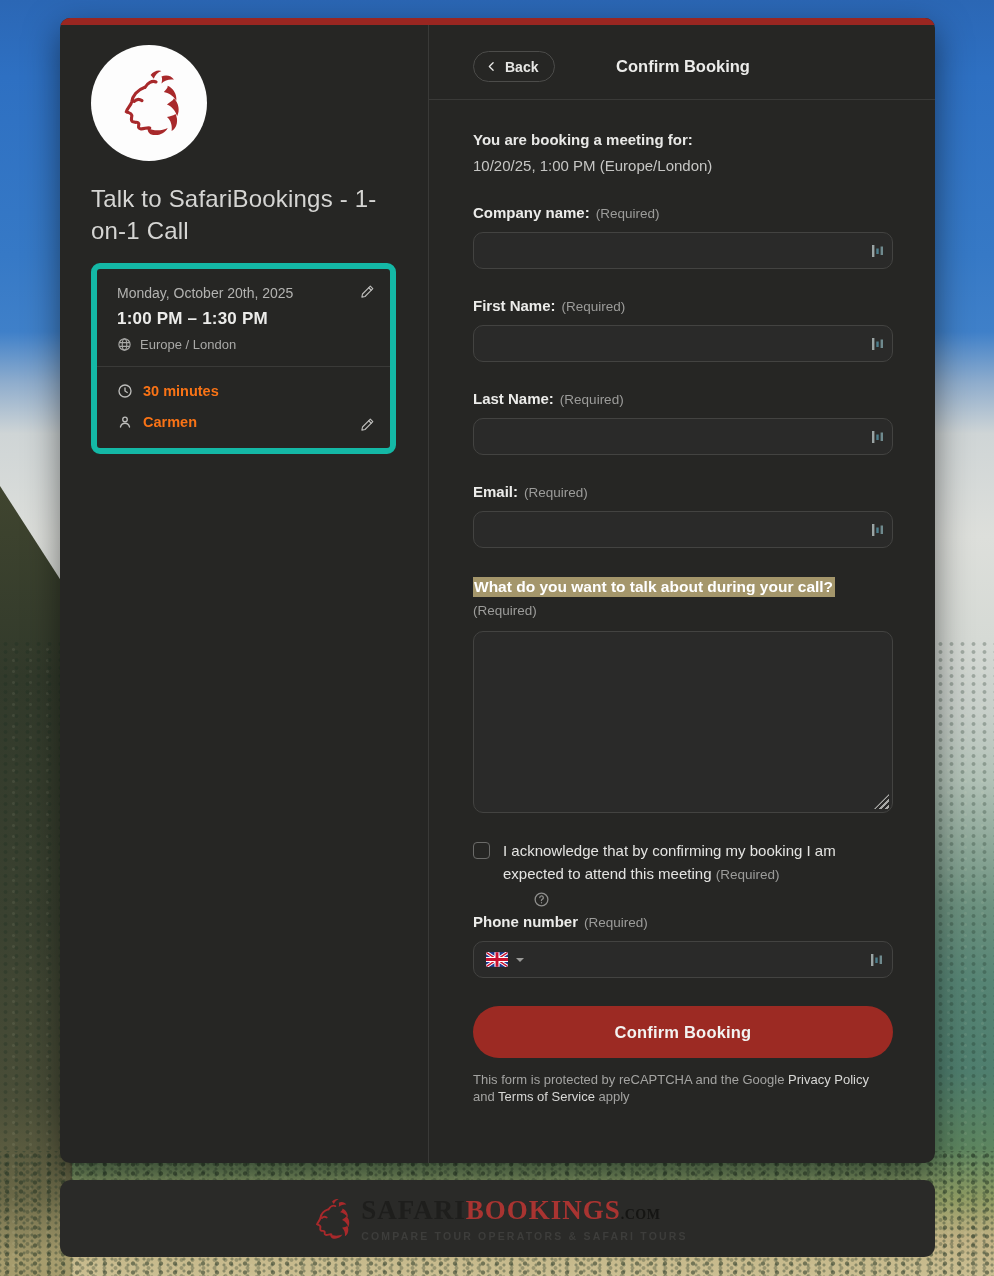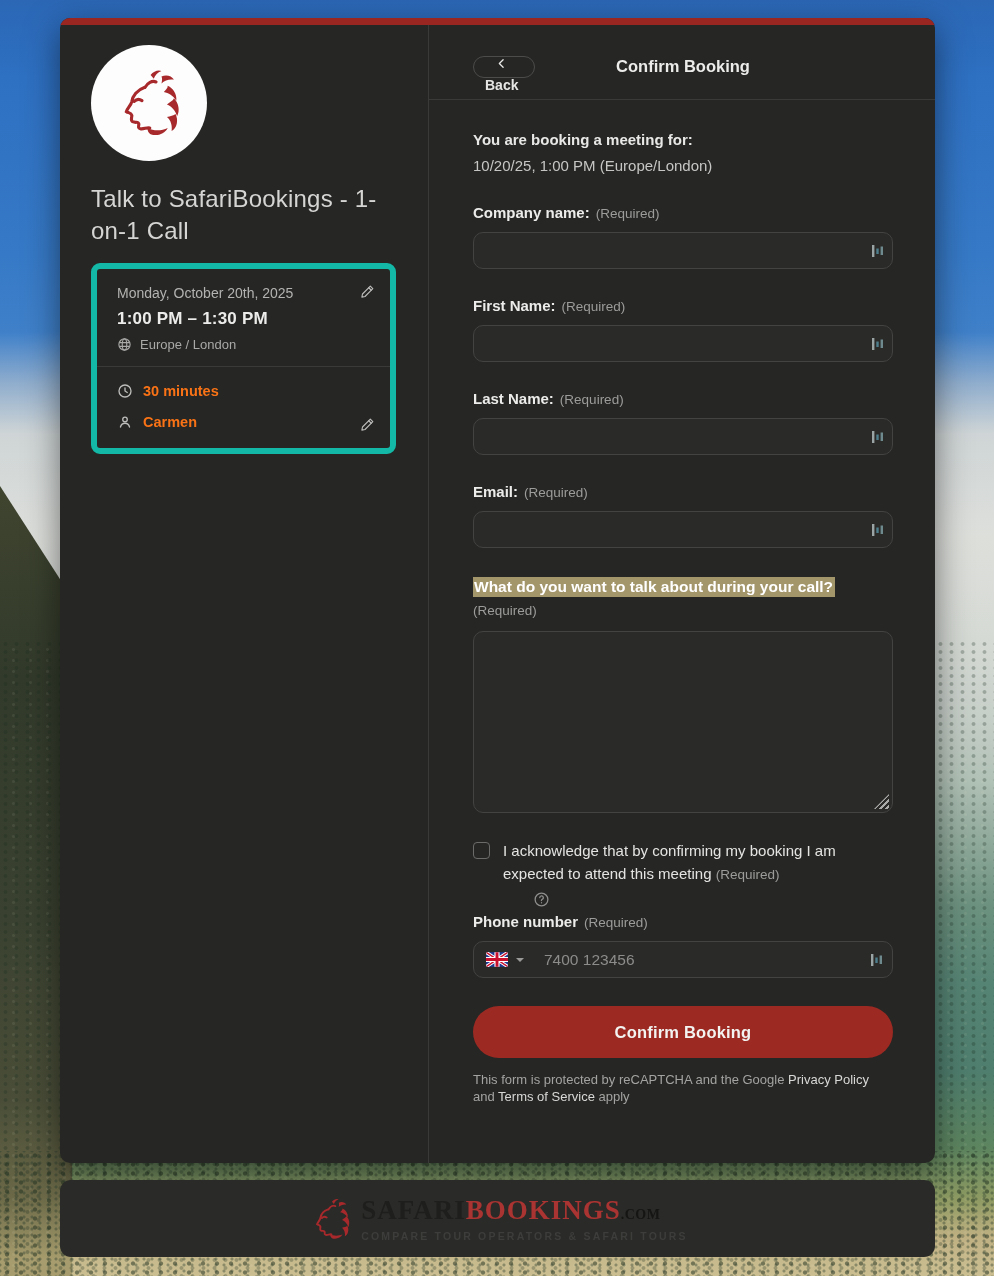--- a/index.html
+++ b/index.html
@@ -47,23 +47,23 @@
   .details-divider { border-top:1px solid #3a3a38; }
   .details-bottom { padding:15px 18px 17px 20px; position:relative; }
   .detail-row { display:flex; align-items:center; gap:10px; font-size:14.5px; line-height:18px; font-weight:700; color:#f97316; }
   .detail-row + .detail-row { margin-top:13px; }
   .detail-row .ico { color:#bdbdbb; display:flex; }
   .edit-btn-host { position:absolute; right:13px; bottom:14px; background:none; border:none; cursor:pointer; padding:2px; color:#bdbdbb; }
 
   
   .main { flex:1; padding:26px 42px 0 44px; position:relative; }
   .main-header { position:relative; height:31px; display:flex; align-items:center; }
-  .back-btn { display:inline-flex; align-items:center; gap:7px; height:22px; padding:0 16px 0 11px;
+  .back-btn { display:inline-flex; align-items:center; gap:7px; height:31px; padding:0 16px 0 11px;
     background:transparent; border:1px solid #4c4c4a; border-radius:17px; color:#e6e6e4;
-    font-family:inherit; font-size:14px; font-weight:700; cursor:pointer;flex-direction:column; }
+    font-family:inherit; font-size:14px; font-weight:700; cursor:pointer; }
   .page-title { position:absolute; left:0; right:0; text-align:center; font-size:16.5px; font-weight:700; color:#ececea; pointer-events:none; }
   .header-divider { margin:17px -42px 0 -44px; border-bottom:1px solid #3a3a38; }
 
   .booking-heading { margin-top:30px; font-size:15px; line-height:19px; font-weight:700; color:#e8e8e6; }
   .booking-datetime { margin-top:7px; font-size:15px; line-height:19px; color:#c6c6c4; }
 
   .field { margin-top:27px; }
   .field.first { margin-top:28px; }
   .field-label { display:flex; align-items:baseline; gap:6px; font-size:15px; line-height:19px;text-align:center; }
   .field-label .lbl { font-weight:700; color:#ececea; }
@@ -346,21 +346,20 @@
         </div>
         <div class="phone-input-row">
           <div class="country-select">
             <span>
               <svg width="22" height="15" style="border-radius:2px">
                   <use href="#uk-flag"></use>
                 </svg>
             </span>
             <span class="caret-down"></span>
           </div>
-          <input class="phone-input" type="text" placeholder="7400 123456" style="">
           <span class="autofill-badge">
             <svg width="11" height="14" viewBox="0 0 11 14">
               <rect x="0" y="1" width="2.4" height="12" fill="#9aa4a4"></rect>
               <rect x="4.3" y="4.5" width="2.4" height="5.5" fill="#4e7e8c"></rect>
               <rect x="8.6" y="2.5" width="2.4" height="8.5" fill="#6f8a8e"></rect>
             </svg>
           </span>
         </div>
       </div>
 

